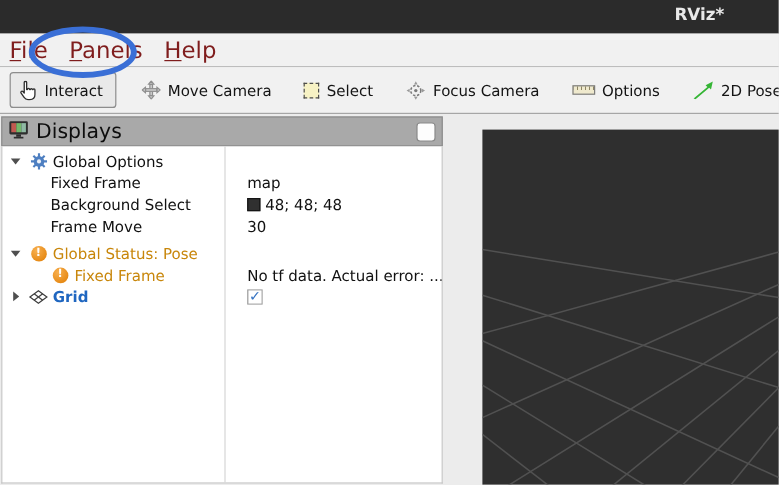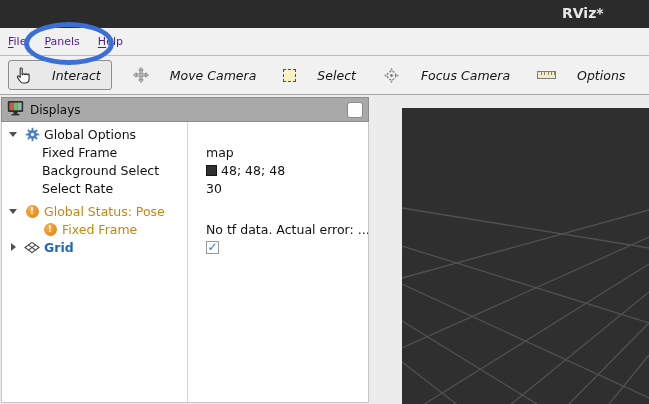--- a/index.html
+++ b/index.html
@@ -7,52 +7,52 @@
     font-family:"DejaVu Sans","Liberation Sans",sans-serif; background:#ececec; }
   .stage { position:relative; width:649px; height:404px; }
 
   
   .titlebar { position:absolute; left:0; top:0; width:649px; height:28px; background:#2b2b2b;text-decoration:underline; }
   .window-title { position:absolute; left:562px; top:5px; color:#e8e8e8; font-weight:bold; font-size:14px; }
 
   
   .menubar { position:absolute; left:0; top:28px; width:649px; height:28px; background:#f1f1f1;
     border-bottom:1px solid #bdbdbd; display:flex; align-items:center; padding-left:8px; }
-  .menu-item { font-size:11px; color:#4c1d95; padding:3px 6px 3px 0; margin-right:12px; cursor:default; }
+  .menu-item { font-size:19px; color:#7f1d1d; padding:3px 6px 3px 0; margin-right:12px; cursor:default; }
   .menu-item u { text-underline-offset:2px; }
 
   
   .annotation { position:absolute; left:24px; top:22px; width:90px; height:43px;
     border:5px solid #3a6fd6; border-radius:50%; z-index:60; pointer-events:none; }
 
   
   .toolbar { position:absolute; left:0; top:56px; width:649px; height:39px; background:#f1f1f1;
     border-bottom:1px solid #a6a6a6; display:flex; align-items:center; overflow:hidden; }
   .grip { width:5px; height:26px; margin-left:2px;
     background-image:repeating-linear-gradient(#b9b9b9 0 1.5px, transparent 1.5px 4px),
                      repeating-linear-gradient(90deg,#b9b9b9 0 1.5px, transparent 1.5px 3px); opacity:.8; }
-  .tool { display:flex; align-items:center; gap:21px; font-size:12.5px; color:#141414;
-    margin-right:27px; white-space:nowrap;font-style:italic; }
+  .tool { display:flex; align-items:center; gap:6px; font-size:12.5px; color:#141414;
+    margin-right:27px; white-space:nowrap; }
   .tool.active { background:#e9e9e9; border:1px solid #8d8d8d; border-radius:3px;
     padding:4px 10px 4px 6px; margin-left:6px; margin-right:21px; height:30px; }
   .tool svg { display:block; }
   .select-box { width:13px; height:13px; background:#f7f2c4; border:1.4px dashed #4d4d4d; }
   .ruler { width:19px; height:8px; background:#efe9cd; border:1px solid #7d7d7d;
     background-image:repeating-linear-gradient(90deg, transparent 0 2.5px, #8d8563 2.5px 3.5px);
     background-size:100% 55%; background-repeat:no-repeat; }
 
   
   .main { position:absolute; left:0; top:96px; width:649px; height:308px; background:#ececec; }
 
   
   .displays-panel { position:absolute; left:1px; top:1px; width:368px; height:306px;
     display:flex; flex-direction:column; }
   .panel-header { height:25px; background:#a9a9a9; border:1px solid #8d8d8d;
     display:flex; align-items:center; padding:0 5px; gap:6px; }
-  .panel-title { font-size:12px; color:#0d0d0d; flex:1; }
+  .panel-title { font-size:17px; color:#0d0d0d; flex:1; }
   .float-btn { width:16px; height:16px; background:#fdfdfd; border:1px solid #8a8a8a; border-radius:3px; }
   .panel-body { flex:1; background:#ffffff; border:1px solid #c6c6c6; border-top:none;
     position:relative; padding-top:3px; }
   .col-divider { position:absolute; left:185px; top:0; bottom:0; width:1px; background:#d6d6d6; }
 
   .trow { display:flex; height:18px; align-items:center; font-size:12.5px; color:#111; }
   .gap-before { margin-top:5px; }
   .cell-name { width:185px; display:flex; align-items:center; flex-shrink:0; overflow:hidden; }
   .cell-value { padding-left:19px; display:flex; align-items:center; gap:4px; overflow:hidden;
     white-space:nowrap;text-align:center; }
@@ -213,21 +213,21 @@
           <div class="cell-value">
             <span class="swatch"></span>
             <span>48; 48; 48</span>
           </div>
         </div>
 
         <div class="trow">
           <div class="cell-name">
             <span class="tri-slot"></span>
               <span class="indent-sp"></span>
-            <span class="lbl">Select Rate</span>
+            <span class="lbl">Frame Move</span>
           </div>
           <div class="cell-value">30</div>
         </div>
 
         <div class="trow gap-before">
           <div class="cell-name">
             <span class="tri-slot">
                 <span class="tri-down"></span>
               </span>
             <span class="ticon">

